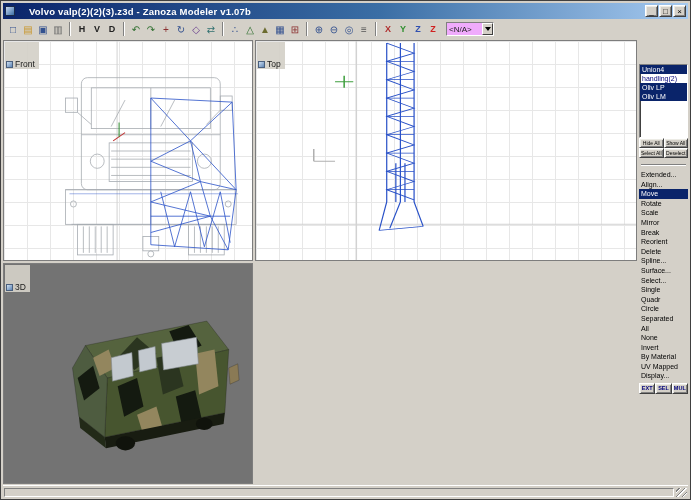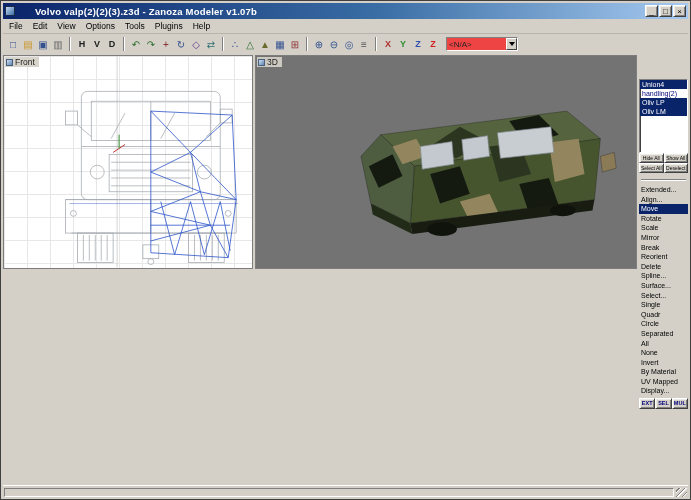--- a/index.html
+++ b/index.html
@@ -4,59 +4,59 @@
 <style>
   * { box-sizing: border-box; margin: 0; padding: 0; }
   html,body { width:691px; height:500px; }
   body { font-family:"Liberation Sans", sans-serif; background:#d4d0c8; overflow:hidden; }
 
   .app { width:691px; height:500px; background:#d4d0c8; padding:2px; display:flex; flex-direction:column;
          border:1px solid #404040; }
 
   
   .titlebar { height:16px; flex:0 0 16px; background:linear-gradient(90deg,#0a246a,#3a6ea5 55%,#a6caf0);
-              display:flex; align-items:center; padding:0 2px; gap:20px; }
+              display:flex; align-items:center; padding:0 2px; gap:14px; }
   .title-icon { width:10px; height:10px; background:linear-gradient(135deg,#c8d8f0,#3a6ea5); border:1px solid #1a2a4a; flex:0 0 10px; }
   .title-text { color:#fff; font-size:9.5px; font-weight:bold; white-space:nowrap; overflow:hidden; flex:1; letter-spacing:.2px; }
   .win-controls { display:flex; gap:1px; }
   .win-btn { width:13px; height:12px; font-size:8px; line-height:9px; text-align:center; color:#000;
              background:#d4d0c8; border:1px solid; border-color:#fff #404040 #404040 #fff;
              box-shadow:inset 1px 1px 0 #ecebe5, inset -1px -1px 0 #808080; padding:0; font-family:"Liberation Sans",sans-serif; }
 
   
   .menubar { height:15px; flex:0 0 15px; display:flex; align-items:center; padding-left:1px; border-bottom:1px solid #b8b4ac; }
   .menu-item { font-size:8.5px; padding:1px 5px; color:#000; cursor:default; }
 
   
   .toolbar { height:20px; flex:0 0 20px; display:flex; align-items:center; padding:0 3px; gap:2px; }
   .tb-group { display:flex; gap:1px; align-items:center; }
   .tb-icon { width:14px; height:14px; font-size:10px; line-height:13px; text-align:center; cursor:default;
              border:1px solid transparent; }
   .tb-letter { font-weight:bold; font-size:9px; color:#222; }
   .tb-sep { width:2px; height:14px; border-left:1px solid #808080; border-right:1px solid #fff; margin:0 2px; }
-  .tb-dropdown { width:72px; height:14px; margin-left:4px; background:#ef4444; display:flex; align-items:center;
+  .tb-dropdown { width:48px; height:14px; margin-left:4px; background:#f0abfc; display:flex; align-items:center;
                  border:1px solid; border-color:#808080 #fff #fff #808080; font-size:8px; padding-left:2px; }
   .tb-dropdown .dd-value { flex:1; color:#222; white-space:nowrap; overflow:hidden; }
   .dd-arrow-box { width:11px; height:12px; background:#d4d0c8; border:1px solid; border-color:#fff #404040 #404040 #fff;
                   display:flex; align-items:center; justify-content:center; }
   .dd-arrow { width:0; height:0; border-left:3px solid transparent; border-right:3px solid transparent; border-top:4px solid #000; }
 
   
   .main { flex:1; display:flex; min-height:0; margin-top:1px; }
   .viewports { flex:1; min-width:0; display:grid; grid-template-columns:250px 1fr; grid-template-rows:1fr 1fr;
                gap:2px; background:#d4d0c8; }
   .viewport { position:relative; border:1px solid #7d7d7d; overflow:hidden; }
   .vp-grid { background-color:#fff;
              background-image:linear-gradient(to right,#e7e7e7 1px,transparent 1px),
                               linear-gradient(to bottom,#e7e7e7 1px,transparent 1px);
              background-size:23px 23px; }
   .vp-3d { background:#737373; }
   .vp-svg { position:absolute; inset:0; width:100%; height:100%; }
   .vp-label { position:absolute; top:1px; left:1px; display:flex; align-items:center; gap:2px;
-              font-size:8.5px; color:#1a1a1a; background:rgba(212,208,200,.92); padding:0 4px 0 1px; z-index:2; }
+              font-size:8.5px; color:#1a1a1a; background:rgba(212,208,200,.92); padding:17px 4px 0 1px; z-index:2; }
   .vp-label-icon { width:7px; height:7px; background:linear-gradient(135deg,#cfe0f2,#5d84b4); border:1px solid #4a5f7d; }
 
   
   .sidebar { width:49px; flex:0 0 49px; margin-left:2px; display:flex; flex-direction:column; }
   .objlist { margin-top:24px; height:74px; background:#fff; overflow:hidden;
              border:1px solid; border-color:#808080 #fff #fff #808080; box-shadow:inset 1px 1px 0 #404040; }
   .obj-item { height:9px; line-height:9px; font-size:7px; padding-left:2px; white-space:nowrap; overflow:hidden; color:#00007a; }
   .obj-item.selected { background:#0a246a; color:#fff; }
   .side-btnrow { display:flex; }
   .side-btn { flex:1 1 0; min-width:0; height:10px; font-size:5px; line-height:7px; padding:0; overflow:hidden; white-space:nowrap;
@@ -86,30 +86,20 @@
   <div class="titlebar">
     <span class="title-icon"></span>
     <span class="title-text">Volvo valp(2)(2)(3).z3d - Zanoza Modeler v1.07b</span>
     <span class="win-controls">
       <button class="win-btn">_</button>
       <button class="win-btn">□</button>
       <button class="win-btn">×</button>
     </span>
   </div>
 
-  <div class="menubar">
-
-  <span class="menu-item">File</span>
-      <span class="menu-item">Edit</span>
-      <span class="menu-item">View</span>
-      <span class="menu-item">Options</span>
-      <span class="menu-item">Tools</span>
-      <span class="menu-item">Plugins</span>
-      <span class="menu-item">Help</span>
-    </div>
 
   <div class="toolbar">
     <span class="tb-group">
 
     <span class="tb-icon" style="color: rgb(51, 81, 143);">□</span>
         <span class="tb-icon" style="color: rgb(200, 150, 44);">▤</span>
         <span class="tb-icon" style="color: rgb(51, 81, 143);">▣</span>
         <span class="tb-icon" style="color: rgb(107, 107, 107);">▥</span>
       </span>
     <span class="tb-sep"></span>
@@ -203,20 +193,38 @@
             <path d="M116,94 V80" stroke="#2f8f2f"></path>
           </g>
         </svg>
         <div class="vp-label">
           <span class="vp-label-icon"></span>
           <span>Front</span>
         </div>
       </div>
 
 
+      <div class="viewport vp-grid">
+        <svg class="vp-svg" viewBox="0 0 250 215" preserveAspectRatio="none">
+          <path d="M66,0 V215 M0,180 H250" stroke="#d2d2d2" stroke-width="1"></path>
+          <g stroke="#2a52c8" fill="none" stroke-width="0.8">
+            <path d="M86,2 V158 M104,2 V158 M95,2 V158"></path>
+            <path d="M86,2 L104,12 L86,20 L104,30 L86,38 L104,48 L86,56 L104,66 L86,74 L104,84 L86,92 L104,102 L86,110 L104,120 L86,128 L104,138 L86,146 L104,156"></path>
+            <path d="M86,20 H104 M86,38 H104 M86,56 H104 M86,74 H104 M86,92 H104 M86,110 H104 M86,128 H104 M86,146 H104"></path>
+            <path d="M92,120 V158 M98,120 V158"></path>
+            <path d="M86,158 L81,186 M104,158 L110,182 M81,186 L110,182 M95,158 L88,184"></path>
+          </g>
+          <path d="M52,40 H64 M58,34 V46" stroke="#3f9f3f" stroke-width="1" fill="none"></path>
+          <path d="M38,118 V106 M38,118 H52" stroke="#b0b0b0" stroke-width="1" fill="none"></path>
+        </svg>
+        <div class="vp-label">
+          <span class="vp-label-icon"></span>
+          <span>Top</span>
+        </div>
+      </div>
 
       <div class="viewport vp-3d">
         <svg class="vp-svg" viewBox="0 0 384 215" preserveAspectRatio="none">
           <g stroke="rgba(0,0,0,0.35)" stroke-width="0.7">
             <polygon points="126,80 314,56 348,84 160,112" fill="#55633e"></polygon>
             <polygon points="160,112 348,84 342,146 156,170" fill="#47552f"></polygon>
             <polygon points="126,80 160,112 156,170 116,150 106,102" fill="#4e5c40"></polygon>
             <polygon points="176,92 206,72 236,88 202,104" fill="#2b3520" stroke="none"></polygon>
             <polygon points="256,66 286,60 306,80 272,90" fill="#141a10" stroke="none"></polygon>
             <polygon points="138,92 162,84 172,102 148,110" fill="#93865e" stroke="none"></polygon>

